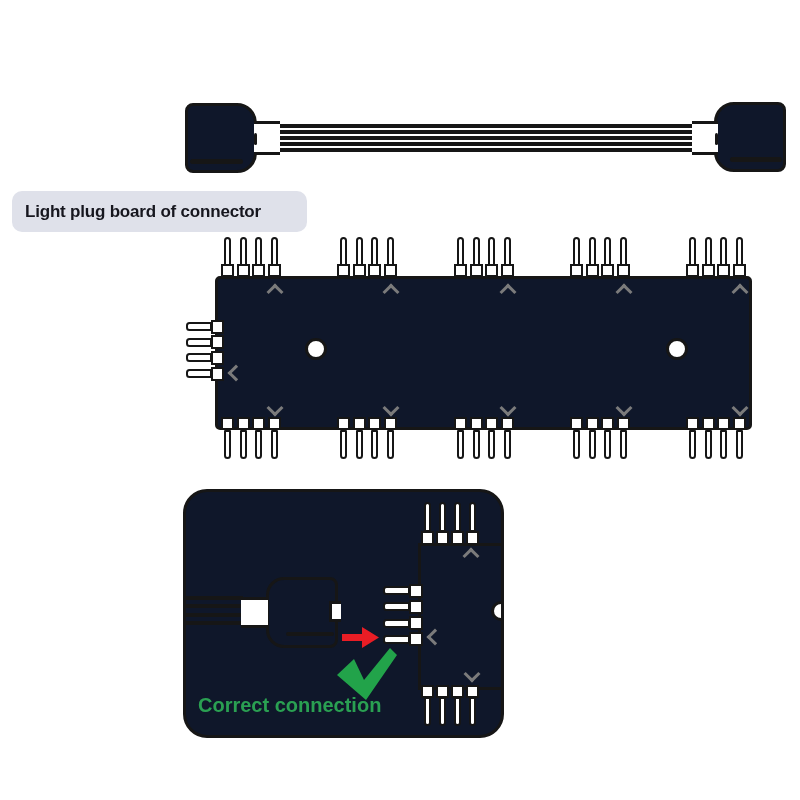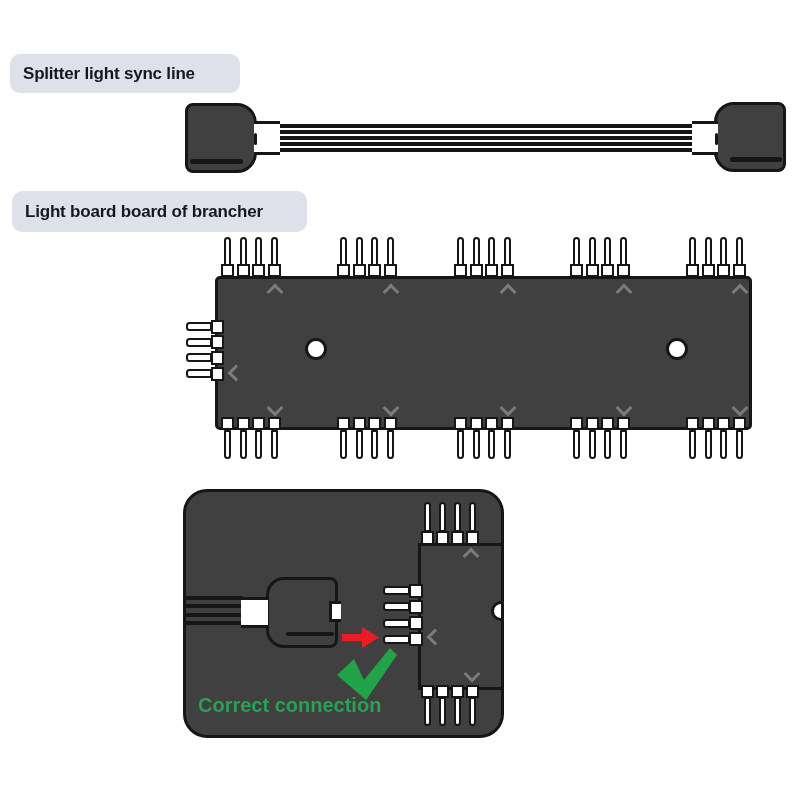--- a/index.html
+++ b/index.html
@@ -7,21 +7,21 @@
     --note-green:#3aa164; --caption-green:#2aa052; --check-green:#22a34a;
     --arrow-red:#e91d25; --note-border:#c7c7c9;
   }
   html,body{margin:0;padding:0;background:#fff;}
   #page{position:relative;width:800px;height:800px;background:#fff;overflow:hidden;
         font-family:"Liberation Sans",sans-serif;}
   .abs{position:absolute;}
   .pill{background:var(--label-bg);border-radius:10px;color:var(--label-text);
         font-weight:bold;font-size:17px;letter-spacing:-0.2px;
         display:flex;align-items:center;padding:0 13px;box-sizing:border-box;}
-  .outline{background:#404040;border:3.4px solid var(--ink);box-sizing:border-box;}
+  .outline{background:#0f172a;border:3.4px solid var(--ink);box-sizing:border-box;}
   .bar{background:var(--ink);border-radius:3px;}
   .pad{background:#fff;border:2.5px solid var(--ink);box-sizing:border-box;}
   .pin{background:#fff;border:2.2px solid var(--ink);box-sizing:border-box;}
   .pin.up{border-radius:3.5px 3.5px 1px 1px;}
   .pin.down{border-radius:1px 1px 3.5px 3.5px;}
   .pin.left{border-radius:3.5px 1px 1px 3.5px;}
   .chev{width:12px;height:12px;box-sizing:border-box;
         border-top:3.5px solid var(--chevron-gray);border-right:3.5px solid var(--chevron-gray);}
   .hole{background:#fff;border:3px solid var(--ink);border-radius:50%;box-sizing:border-box;}
   .band{background:repeating-linear-gradient(to bottom,var(--ink) 0 3.7px,#fff 3.7px 6.1px);}
@@ -33,22 +33,21 @@
   #note-text{position:absolute;left:12px;top:57px;width:246px;margin:0;
              color:var(--note-green);font-size:13.2px;font-weight:bold;line-height:25.5px;}
   #caption{position:absolute;left:12px;top:202px;width:290px;color:var(--caption-green);
            font-size:20px;font-weight:bold;}
 </style>
 </head>
 <body>
 
 <div id="page">
 
-  <div class="abs pill" style="left:10px;top:54px;width:230px;height:39px;">Splitter light sync line</div>
-  <div class="abs pill" style="left:12px;top:191px;width:295px;height:41px;">Light board board of brancher</div>
+  <div class="abs pill" style="left:12px;top:191px;width:295px;height:41px;">Light plug board of connector</div>
 
   <div class="abs outline" style="left:185px;top:103px;width:72px;height:70px;border-radius:8px 20px 20px 8px;"></div>
   <div class="abs outline" style="left:714px;top:102px;width:72px;height:70px;border-radius:20px 8px 8px 20px;"></div>
   <div class="abs band" style="left:277px;top:124px;width:418px;height:28px;"></div>
   <div class="abs neck" style="left:254px;top:121px;width:26px;height:34px;"></div>
   <div class="abs neck" style="left:692px;top:121px;width:26px;height:34px;"></div>
   <div class="abs bar" style="left:254px;top:133px;width:3.4px;height:12px;"></div>
   <div class="abs bar" style="left:714.5px;top:133px;width:3.4px;height:12px;"></div>
   <div class="abs bar" style="left:190px;top:159px;width:53px;height:4.5px;"></div>
   <div class="abs bar" style="left:730px;top:157px;width:52px;height:4.5px;"></div>

